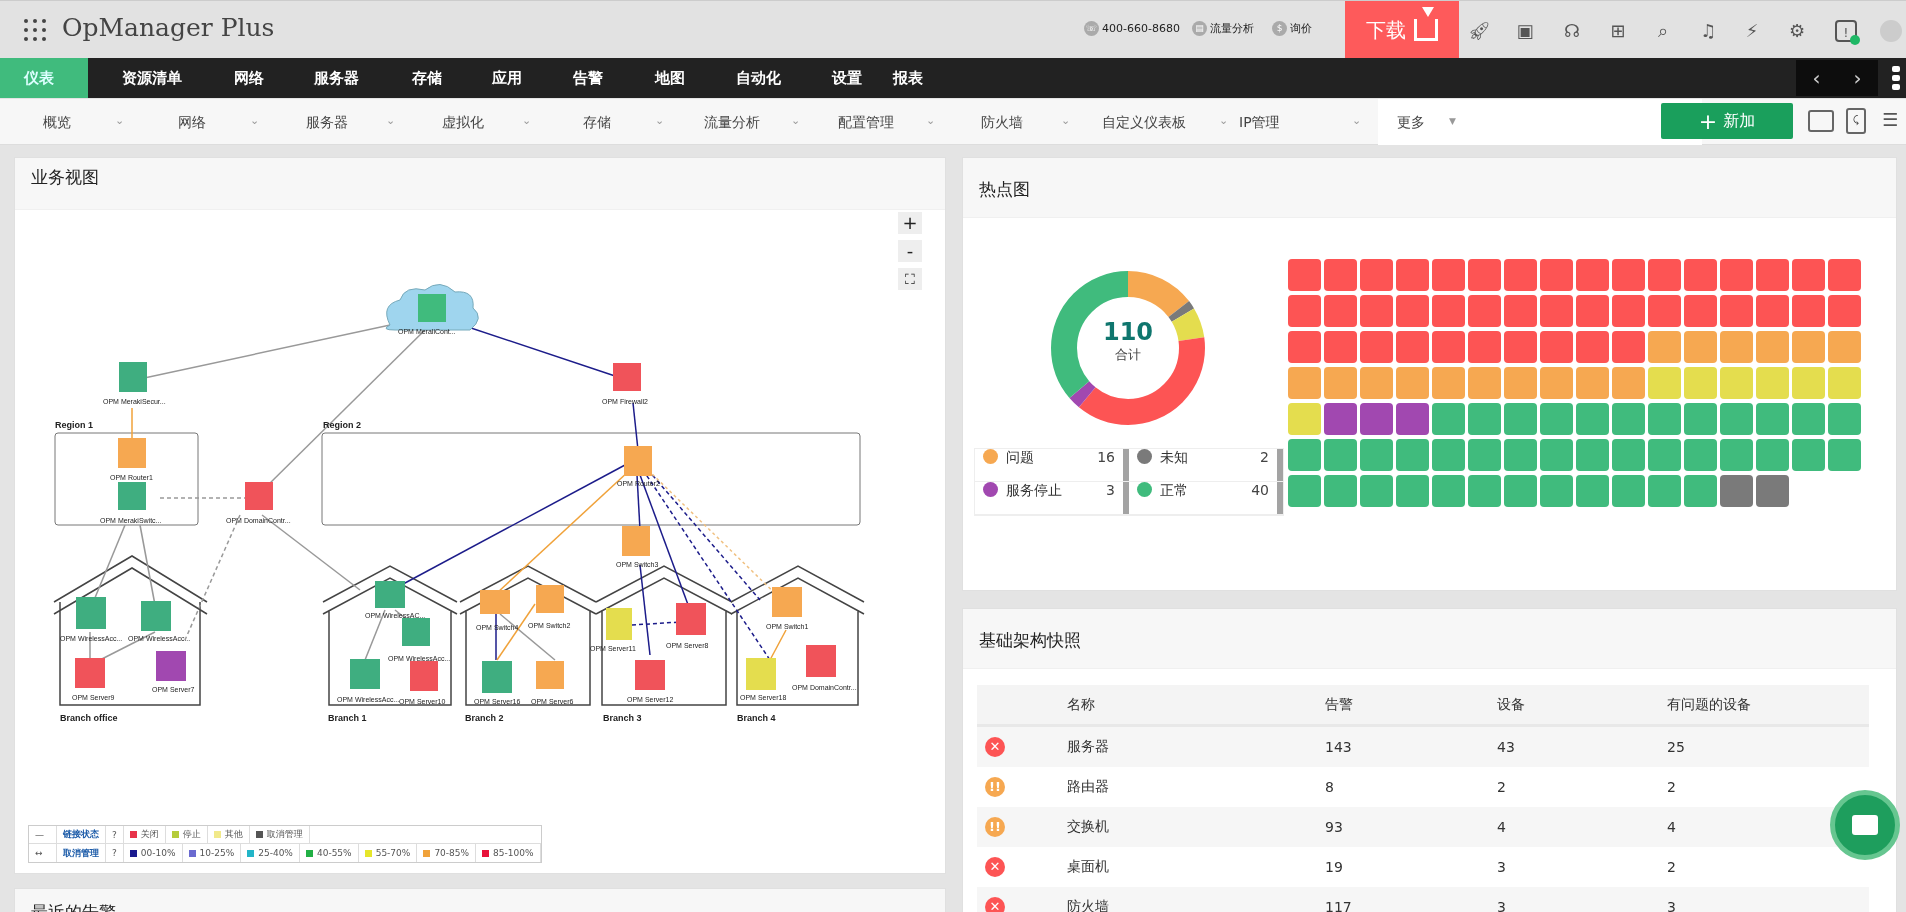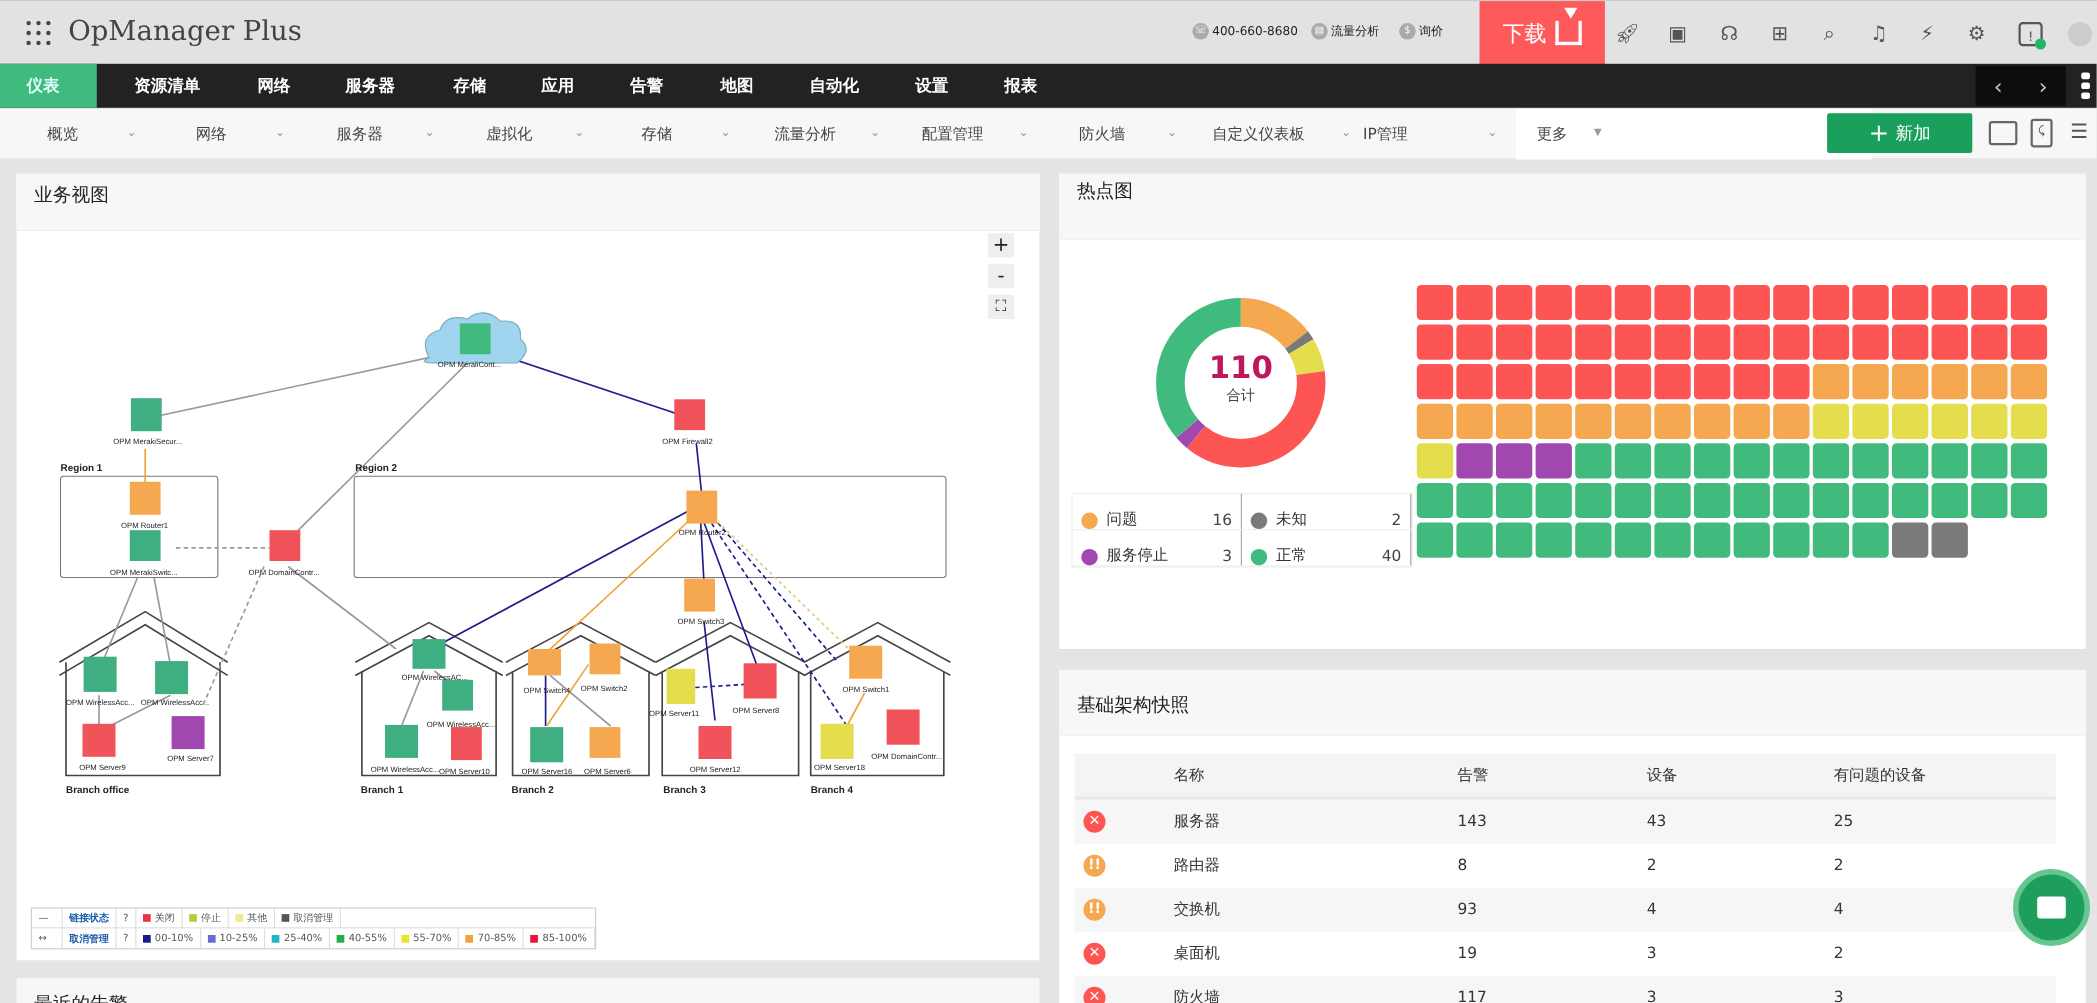--- a/index.html
+++ b/index.html
@@ -34,21 +34,21 @@
 .zoomctl{position:absolute;width:24px;height:22px;background:#eee;text-align:center;line-height:22px;font-size:18px;color:#222}
 svg text{font-family:"Liberation Sans","DejaVu Sans",sans-serif}
 .legend{position:absolute;left:28px;top:825px;font-size:9px;color:#555;border:1px solid #ccc;background:#fff}
 .legend .row{display:flex;height:18px;align-items:center;border-bottom:1px solid #ddd}
 .legend .row:last-child{border-bottom:none}
 .legend .cell{padding:0 6px;border-right:1px solid #ddd;height:18px;display:flex;align-items:center;gap:4px}
 .legend .sw{width:7px;height:7px;display:inline-block}
 .legend .lbl{color:#1a5aa8;font-weight:bold}
 .hp-legend{position:absolute;left:974px;top:448px;width:310px;border:1px solid #eee;font-size:14px}
 .hp-legend .r{display:flex;height:33px;border-bottom:1px solid #eee}
-.hp-legend .c{width:155px;display:flex;align-items:flex-end;padding:0 8px;border-right:1px solid #a3a3a3}
+.hp-legend .c{width:155px;display:flex;align-items:flex-start;padding:0 8px;border-right:6px solid #a3a3a3}
 .hp-legend .dot{width:15px;height:15px;border-radius:50%;margin-right:8px}
 .hp-legend .n{margin-left:auto;color:#444}
 .grid{position:absolute;left:1288px;top:259px;display:grid;grid-template-columns:repeat(16,33px);grid-auto-rows:32px;gap:4px 3px}
 .grid div{border-radius:4px}
 .tbl{position:absolute;left:977px;top:685px;width:892px;font-size:14px}
 .tbl .h{height:42px;background:#f4f4f4;border-bottom:3px solid #e8e8e8;display:flex;align-items:center}
 .tbl .r{height:40px;display:flex;align-items:center}
 .tbl .r:nth-child(odd){background:#f6f6f6}
 .tbl .col0{width:90px;padding-left:8px}
 .tbl .col1{width:258px}
@@ -106,21 +106,21 @@
   <div class="item active" style="width:88px;padding-left:24px">仪表板</div>
   <div class="item" style="left:122px">资源清单</div>
   <div class="item" style="left:234px">网络</div>
   <div class="item" style="left:314px">服务器</div>
   <div class="item" style="left:412px">存储</div>
   <div class="item" style="left:492px">应用</div>
   <div class="item" style="left:573px">告警</div>
   <div class="item" style="left:655px">地图</div>
   <div class="item" style="left:736px">自动化</div>
   <div class="item" style="left:832px">设置</div>
-  <div class="item" style="left:913px">报表</div>
+  <div class="item" style="left:893px">报表</div>
 </div>
 <div class="navarrows">
   <span>‹</span>
   <span>›</span>
 </div>
 <div class="kebab">
     <i></i>
     <i></i>
     <i></i>
   </div>
@@ -339,36 +339,36 @@
   </div>
 </div>
 
 <div class="panel" style="left:14px;top:888px;width:932px;height:40px">
   <div class="panel-head" style="padding:12px 16px">
     <div class="panel-title">最近的告警</div>
   </div>
 </div>
 
 <div class="panel" style="left:962px;top:157px;width:935px;height:434px">
-  <div class="panel-head" style="height:60px;padding-top:4px">
+  <div class="panel-head" style="height:60px;padding-top:20px">
     <div class="panel-title">热点图</div>
   </div>
 </div>
 <svg style="position:absolute;left:1048px;top:268px" width="160" height="160" viewBox="0 0 160 160">
   <g transform="translate(80,80) rotate(-90)" fill="none" stroke-width="26">
     <circle r="64" stroke="#f6a851" stroke-dasharray="58.5 402.1" stroke-dashoffset="0"></circle>
     <circle r="64" stroke="#7a7a7a" stroke-dasharray="7.3 402.1" stroke-dashoffset="-58.5"></circle>
     <circle r="64" stroke="#e4dd4e" stroke-dasharray="25.6 402.1" stroke-dashoffset="-65.8"></circle>
     <circle r="64" stroke="#fd5454" stroke-dasharray="153.5 402.1" stroke-dashoffset="-91.4"></circle>
     <circle r="64" stroke="#a148b0" stroke-dasharray="11 402.1" stroke-dashoffset="-244.9"></circle>
     <circle r="64" stroke="#40bb7d" stroke-dasharray="146.2 402.1" stroke-dashoffset="-255.9"></circle>
   </g>
 </svg>
 <div style="position:absolute;left:1088px;top:318px;width:80px;text-align:center">
-  <div style="font-size:28px;color:#be185d;font-weight:bold">110</div>
+  <div style="font-size:24px;color:#0f766e;font-weight:bold">110</div>
   <div style="font-size:13px;color:#444">合计</div>
 </div>
 <div class="hp-legend">
   <div class="r">
     <div class="c">
         <i class="dot" style="background:#f6a851"></i>
         <span>问题</span>
         <span class="n">16</span>
       </div>
     <div class="c">

